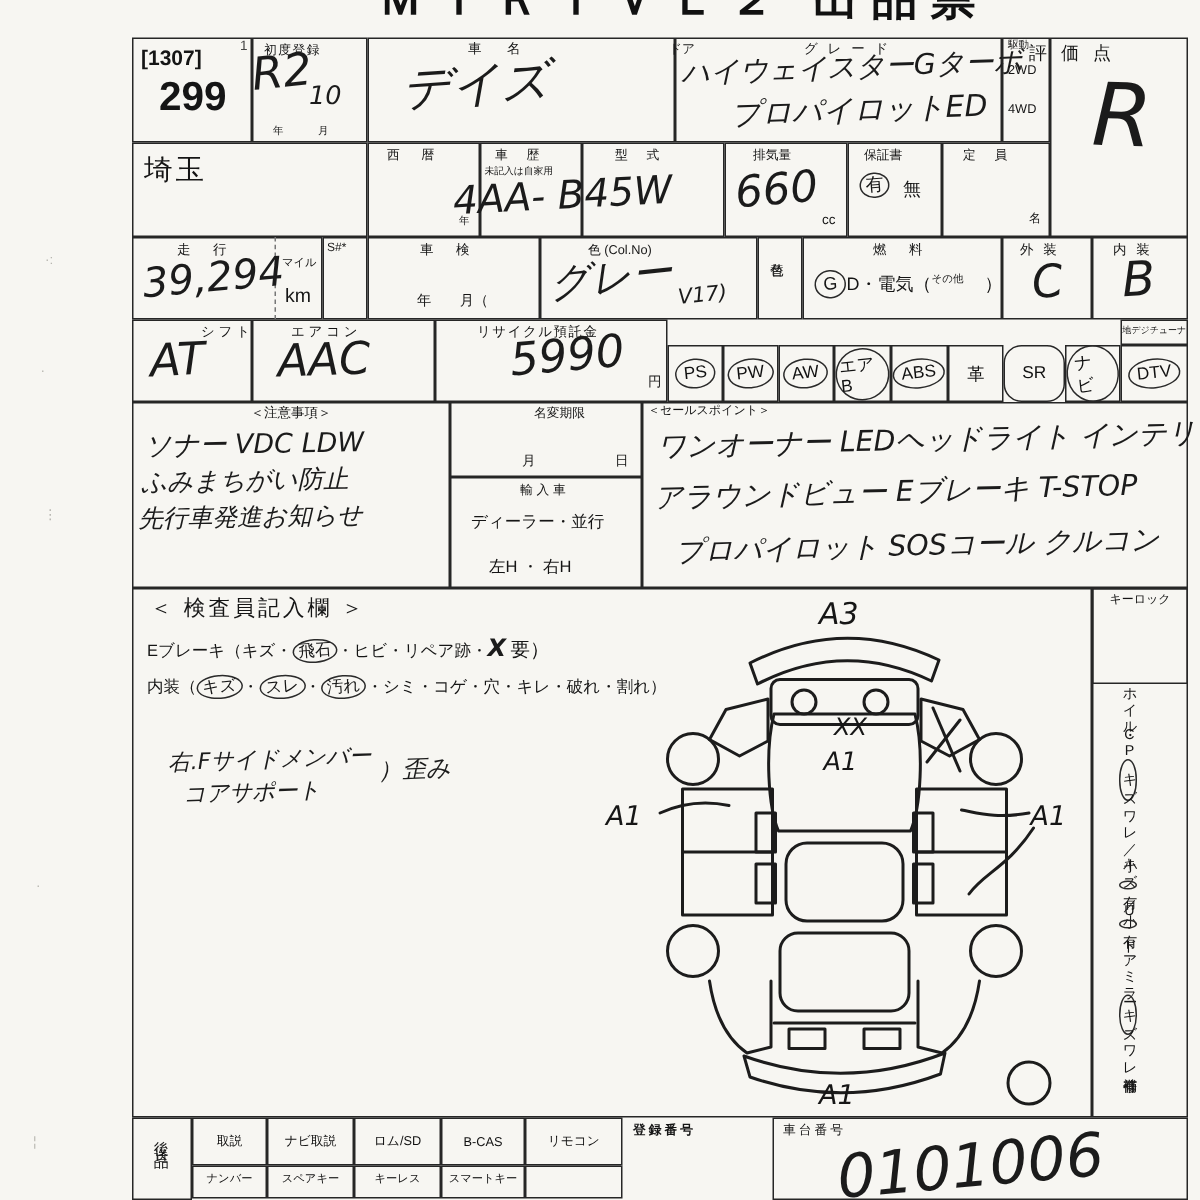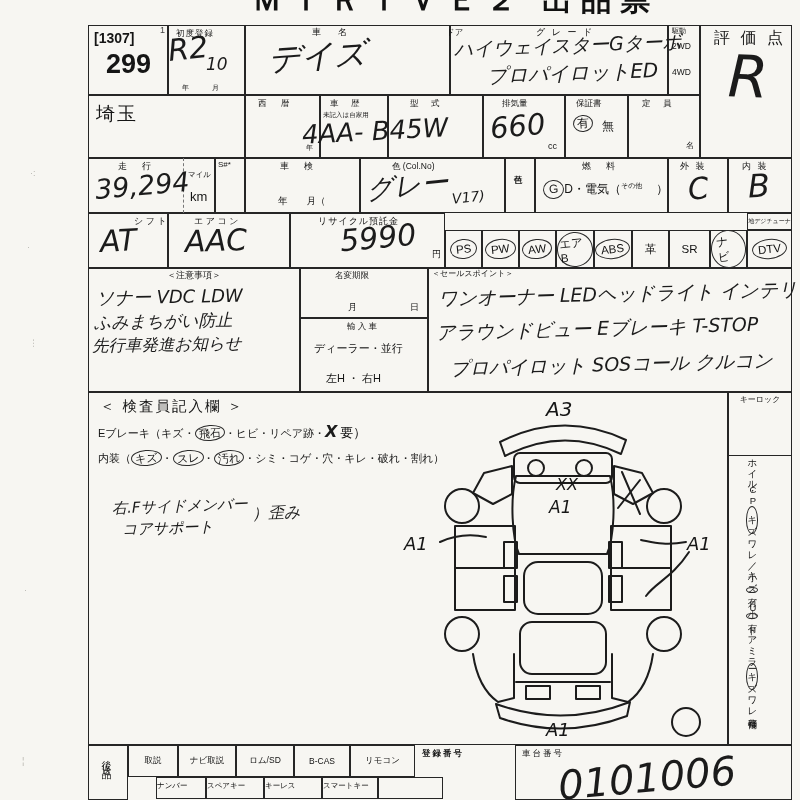--- a/index.html
+++ b/index.html
@@ -9,21 +9,21 @@
   .lbl{position:absolute;font-family:"Liberation Sans",sans-serif;color:#151515;white-space:nowrap;line-height:1.1;}
   .hw{position:absolute;font-family:"DejaVu Sans",sans-serif;font-style:italic;color:#1b1b1b;white-space:nowrap;line-height:1;}
   .ring{display:inline-block;border:1.7px solid #2a2a2a;border-radius:50%;padding:3px 5px;transform:rotate(-6deg);}
   .ring-s{display:inline-block;border:1.5px solid #2a2a2a;border-radius:50%;padding:1px 3px;transform:rotate(-4deg);}
   .ringv{display:inline-block;border:1.5px solid #2a2a2a;border-radius:50%;padding:2px 0;}
   .eq{top:230px;height:38px;position:absolute;border:1.6px solid #262626;box-sizing:border-box;
       display:flex;align-items:center;justify-content:center;font-size:11.5px;}
   .b1{top:745px;height:32px;position:absolute;border:1.6px solid #262626;box-sizing:border-box;
       display:flex;align-items:center;justify-content:center;font-size:8.5px;}
   .b2{top:777px;height:22px;position:absolute;border:1.6px solid #262626;box-sizing:border-box;
-      display:flex;align-items:flex-start;font-size:7.5px;padding-top:3px;margin-left:28px;}
+      display:flex;align-items:flex-start;justify-content:center;font-size:7.5px;padding-top:3px;}
   .vtext{writing-mode:vertical-rl;text-orientation:upright;}
   svg .ln{stroke:#1c1c1c;stroke-width:2;fill:none;stroke-linecap:round;stroke-linejoin:round;}
   svg text{font-family:"DejaVu Sans",sans-serif;font-style:italic;fill:#161616;}
   .artifact{position:absolute;color:#b7b6b0;font-size:9px;}
 </style>
 </head>
 <body>
 
 <div id="sheet">
 
@@ -56,21 +56,21 @@
   <div class="lbl" style="left:536px;top:28px;font-size:9px;letter-spacing:2px;">グ レ ー ド</div>
   <div class="hw" style="left:454px;top:36px;font-size:19px;transform:rotate(-2deg);">ハイウェイスターGターボ</div>
   <div class="hw" style="left:487px;top:63px;font-size:20px;transform:rotate(-2deg);">プロパイロットED</div>
 
   <div class="cell" style="left:668px;top:25px;width:32px;height:70px;"></div>
   <div class="lbl" style="left:672px;top:27px;font-size:7px;">駆動</div>
   <div class="lbl" style="left:672px;top:42px;font-size:8.5px;">2WD</div>
   <div class="lbl" style="left:672px;top:68px;font-size:8.5px;">4WD</div>
 
   <div class="cell" style="left:700px;top:25px;width:92px;height:133px;"></div>
-  <div class="lbl" style="left:714px;top:29px;font-size:16px;letter-spacing:3px;">評 価 点</div>
+  <div class="lbl" style="left:686px;top:29px;font-size:12px;letter-spacing:3px;">評 価 点</div>
   <div class="hw" style="left:728px;top:48px;font-size:58px;transform:rotate(2deg);">R</div>
 
   <div class="cell" style="left:88px;top:95px;width:157px;height:63px;"></div>
   <div class="lbl" style="left:96px;top:104px;font-size:19px;letter-spacing:2px;">埼玉</div>
 
   <div class="cell" style="left:245px;top:95px;width:75px;height:63px;"></div>
   <div class="lbl" style="left:258px;top:99px;font-size:8.5px;letter-spacing:3px;">西　暦</div>
   <div class="lbl" style="left:306px;top:144px;font-size:7px;">年</div>
 
   <div class="cell" style="left:320px;top:95px;width:68px;height:63px;"></div>
@@ -159,38 +159,38 @@
     </div>
   <div class="eq" style="left:556px;width:38px;">
       <span class="ring" style="padding:3px 2px;">エアB</span>
     </div>
   <div class="eq" style="left:594px;width:38px;">
       <span class="ring">ABS</span>
     </div>
   <div class="eq" style="left:632px;width:37px;">
       <span>革</span>
     </div>
-  <div class="eq" style="left:669px;width:41px;">
+  <div class="eq" style="left:669px;width:41px;border-radius:12px;">
       <span>SR</span>
     </div>
   <div class="eq" style="left:710px;width:37px;">
       <span class="ring">ナビ</span>
     </div>
   <div class="eq" style="left:747px;width:45px;">
       <span class="ring">DTV</span>
     </div>
 
   <div class="cell" style="left:88px;top:268px;width:212px;height:124px;"></div>
   <div class="lbl" style="left:88px;top:271px;width:212px;text-align:center;font-size:9px;">＜注意事項＞</div>
   <div class="hw" style="left:96px;top:288px;font-size:18px;transform:rotate(-1deg);">ソナー VDC LDW</div>
   <div class="hw" style="left:94px;top:313px;font-size:17px;transform:rotate(-1deg);">ふみまちがい防止</div>
   <div class="hw" style="left:92px;top:337px;font-size:16.5px;transform:rotate(-1deg);">先行車発進お知らせ</div>
 
   <div class="cell" style="left:300px;top:268px;width:128px;height:50px;"></div>
-  <div class="lbl" style="left:288px;top:271px;width:128px;text-align:center;font-size:8.5px;">名変期限</div>
+  <div class="lbl" style="left:309px;top:271px;width:128px;text-align:center;font-size:8.5px;">名変期限</div>
   <div class="lbl" style="left:348px;top:303px;font-size:9px;">月</div>
   <div class="lbl" style="left:410px;top:303px;font-size:9px;">日</div>
 
   <div class="cell" style="left:300px;top:318px;width:128px;height:74px;"></div>
   <div class="lbl" style="left:300px;top:322px;width:124px;text-align:center;font-size:8.5px;">輸 入 車</div>
   <div class="lbl" style="left:314px;top:342px;font-size:11px;">ディーラー・並行</div>
   <div class="lbl" style="left:326px;top:372px;font-size:11px;">左H ・ 右H</div>
 
   <div class="cell" style="left:428px;top:268px;width:364px;height:124px;"></div>
   <div class="lbl" style="left:432px;top:270px;font-size:8px;">＜セールスポイント＞</div>

